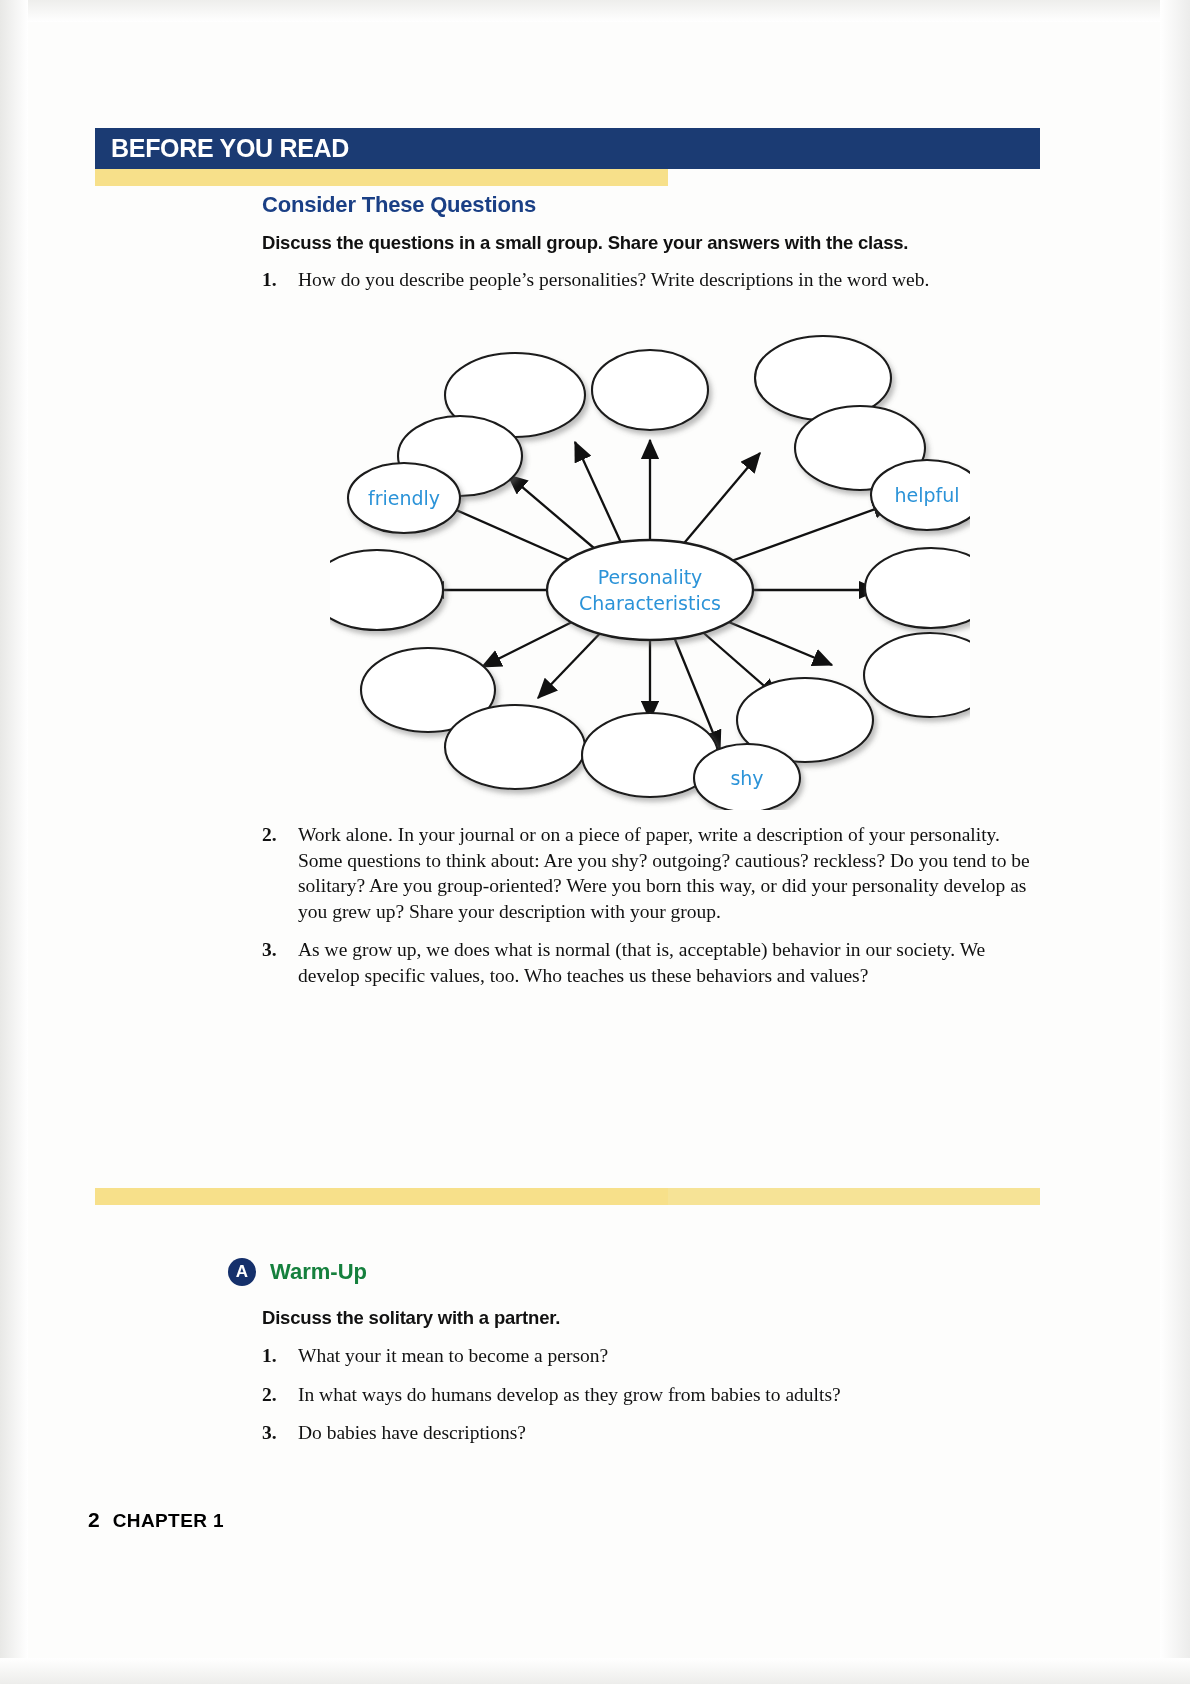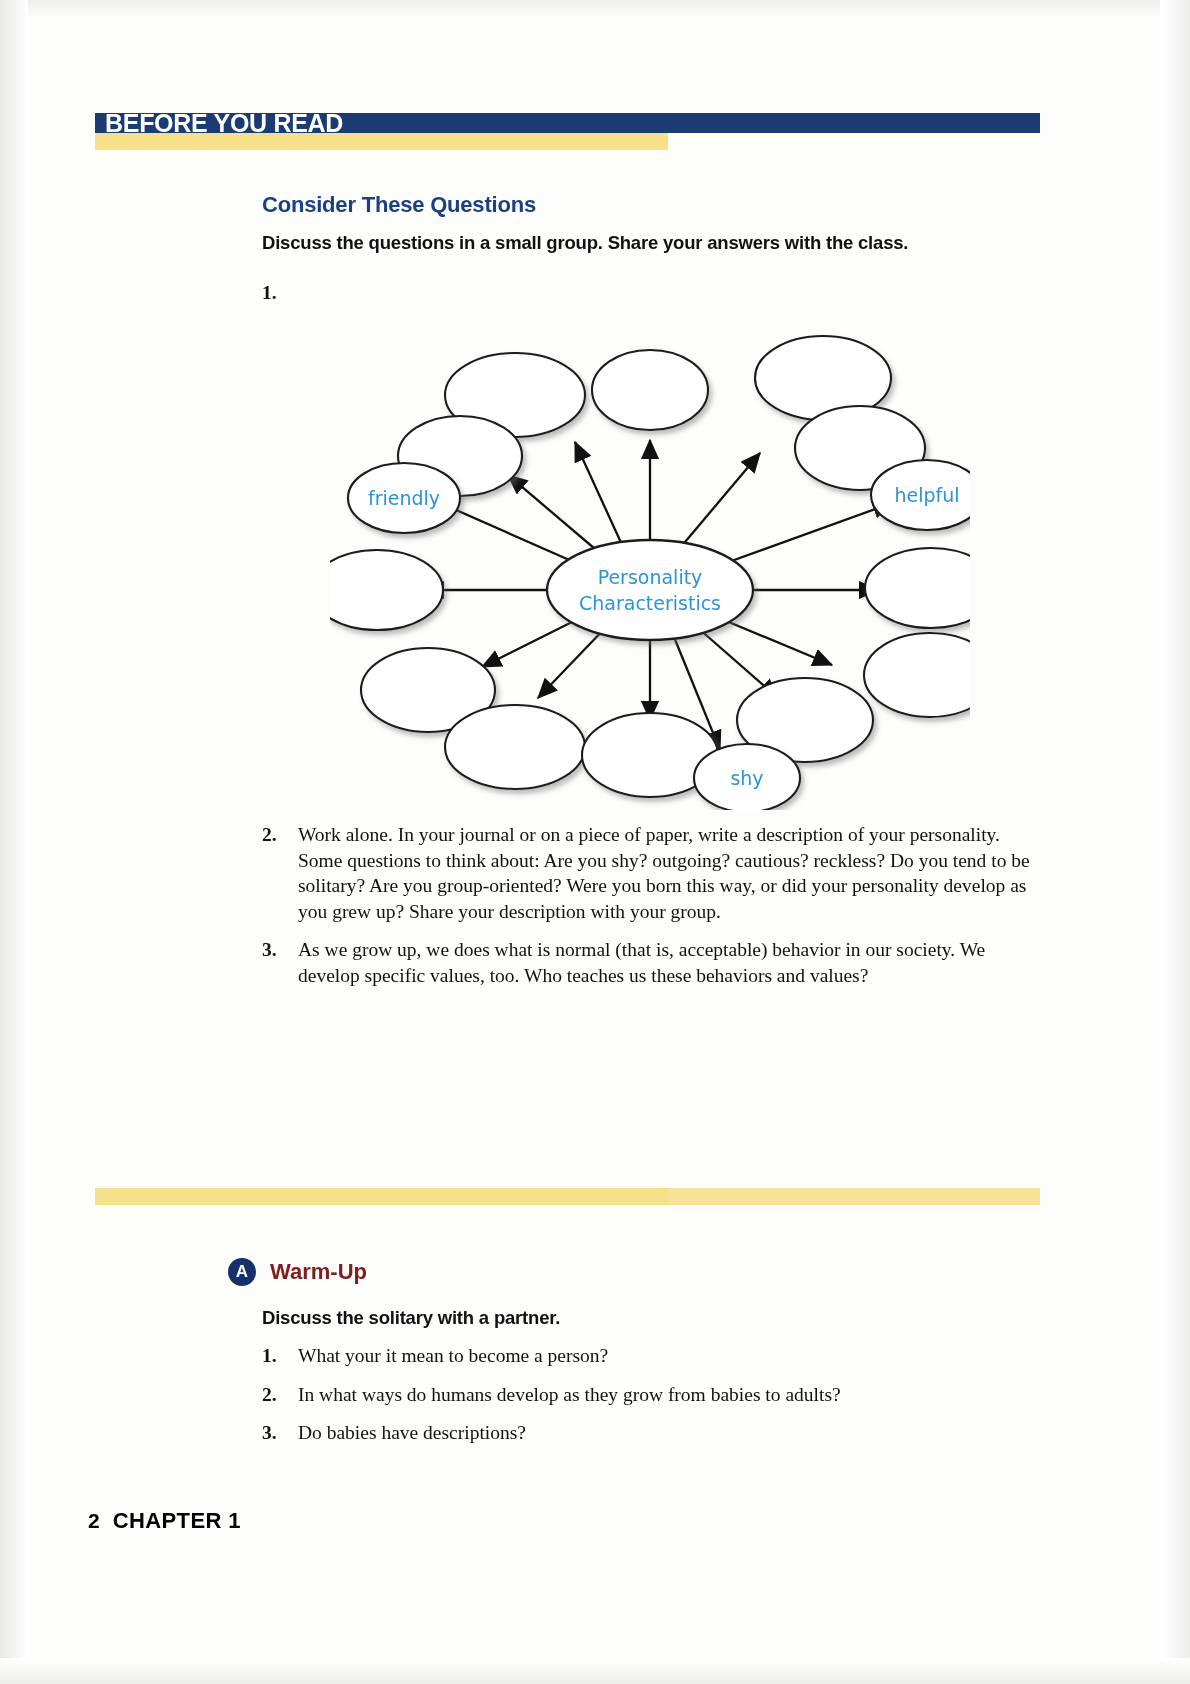--- a/index.html
+++ b/index.html
@@ -21,24 +21,25 @@
      background:linear-gradient(to left,#ececeb,#ffffff); }
   .scan-edge-top { position:absolute; left:0; top:0; height:22px; width:100%;
      background:linear-gradient(to bottom,#eeeeec,#ffffff); }
   .scan-edge-bottom { position:absolute; left:0; bottom:0; height:26px; width:100%;
      background:linear-gradient(to top,#ededeb,#ffffff); }
 
   
   .banner-wrap { position:absolute; left:95px; width:945px; }
   .banner-bar {
     background:#1b3b73;
-    height:20px;
+    height:41px;
     display:flex; align-items:center;
-    padding-left:10px;
+    padding-left:16px;
     box-sizing:border-box;
+    margin-top:15px;
   }
   .banner-bar span {
     color:#ffffff;
     font-family:"Liberation Sans", sans-serif;
     font-weight:bold;
     font-size:25px;
     letter-spacing:-0.3px;
     white-space:pre;
   }
   .banner-sub {
@@ -91,34 +92,34 @@
     width:28px; height:28px; border-radius:50%;
     background:#15306b;
     color:#ffffff;
     font-family:"Liberation Sans", sans-serif;
     font-weight:bold;
     font-size:17px;
     display:flex; align-items:center; justify-content:center;
     flex:0 0 auto;
   }
   .warmup-title {
-    color:#7f1d1d;
+    color:#15803d;
     font-family:"Liberation Sans", sans-serif;
     font-weight:bold;
     font-size:22px;
   }
 
   
   .footer {
     position:absolute; left:88px; top:1508px;
     font-family:"Liberation Sans", sans-serif;
     display:flex; align-items:baseline; gap:13px;
   }
   .footer .pg { font-weight:bold; font-size:21px; color:#000; }
-  .footer .ch { font-weight:bold; font-size:22px; color:#000; letter-spacing:0.4px; }
+  .footer .ch { font-weight:bold; font-size:19px; color:#000; letter-spacing:0.4px; }
 
   
   .webwrap { position:absolute; left:330px; top:320px; width:640px; height:490px; }
   .webwrap svg { display:block; }
   .oval-label {
     font-family:"DejaVu Sans", sans-serif;
     fill:#2b93d8;
     font-size:19px;
   }
   .center-label {
@@ -149,20 +150,21 @@
   </div>
 
   <div class="content" style="top:192px;">
     <h2 class="section-head">Consider These Questions</h2>
   </div>
 
   <div class="content" style="top:267px;">
     <ol class="qlist">
       <li>
         <span class="num">1.</span>
+        <span>How do you describe people’s personalities? Write descriptions in the word web.</span>
       </li>
     </ol>
   </div>
 
   <div class="webwrap">
     <svg width="640" height="490" viewBox="0 0 640 490" xmlns="http://www.w3.org/2000/svg">
       <defs>
         <filter id="ovshadow" x="-30%" y="-30%" width="180%" height="190%">
           <feDropShadow dx="3" dy="4" stdDeviation="2.4" flood-color="#6d6d6d" flood-opacity="0.45"></feDropShadow>
         </filter>

